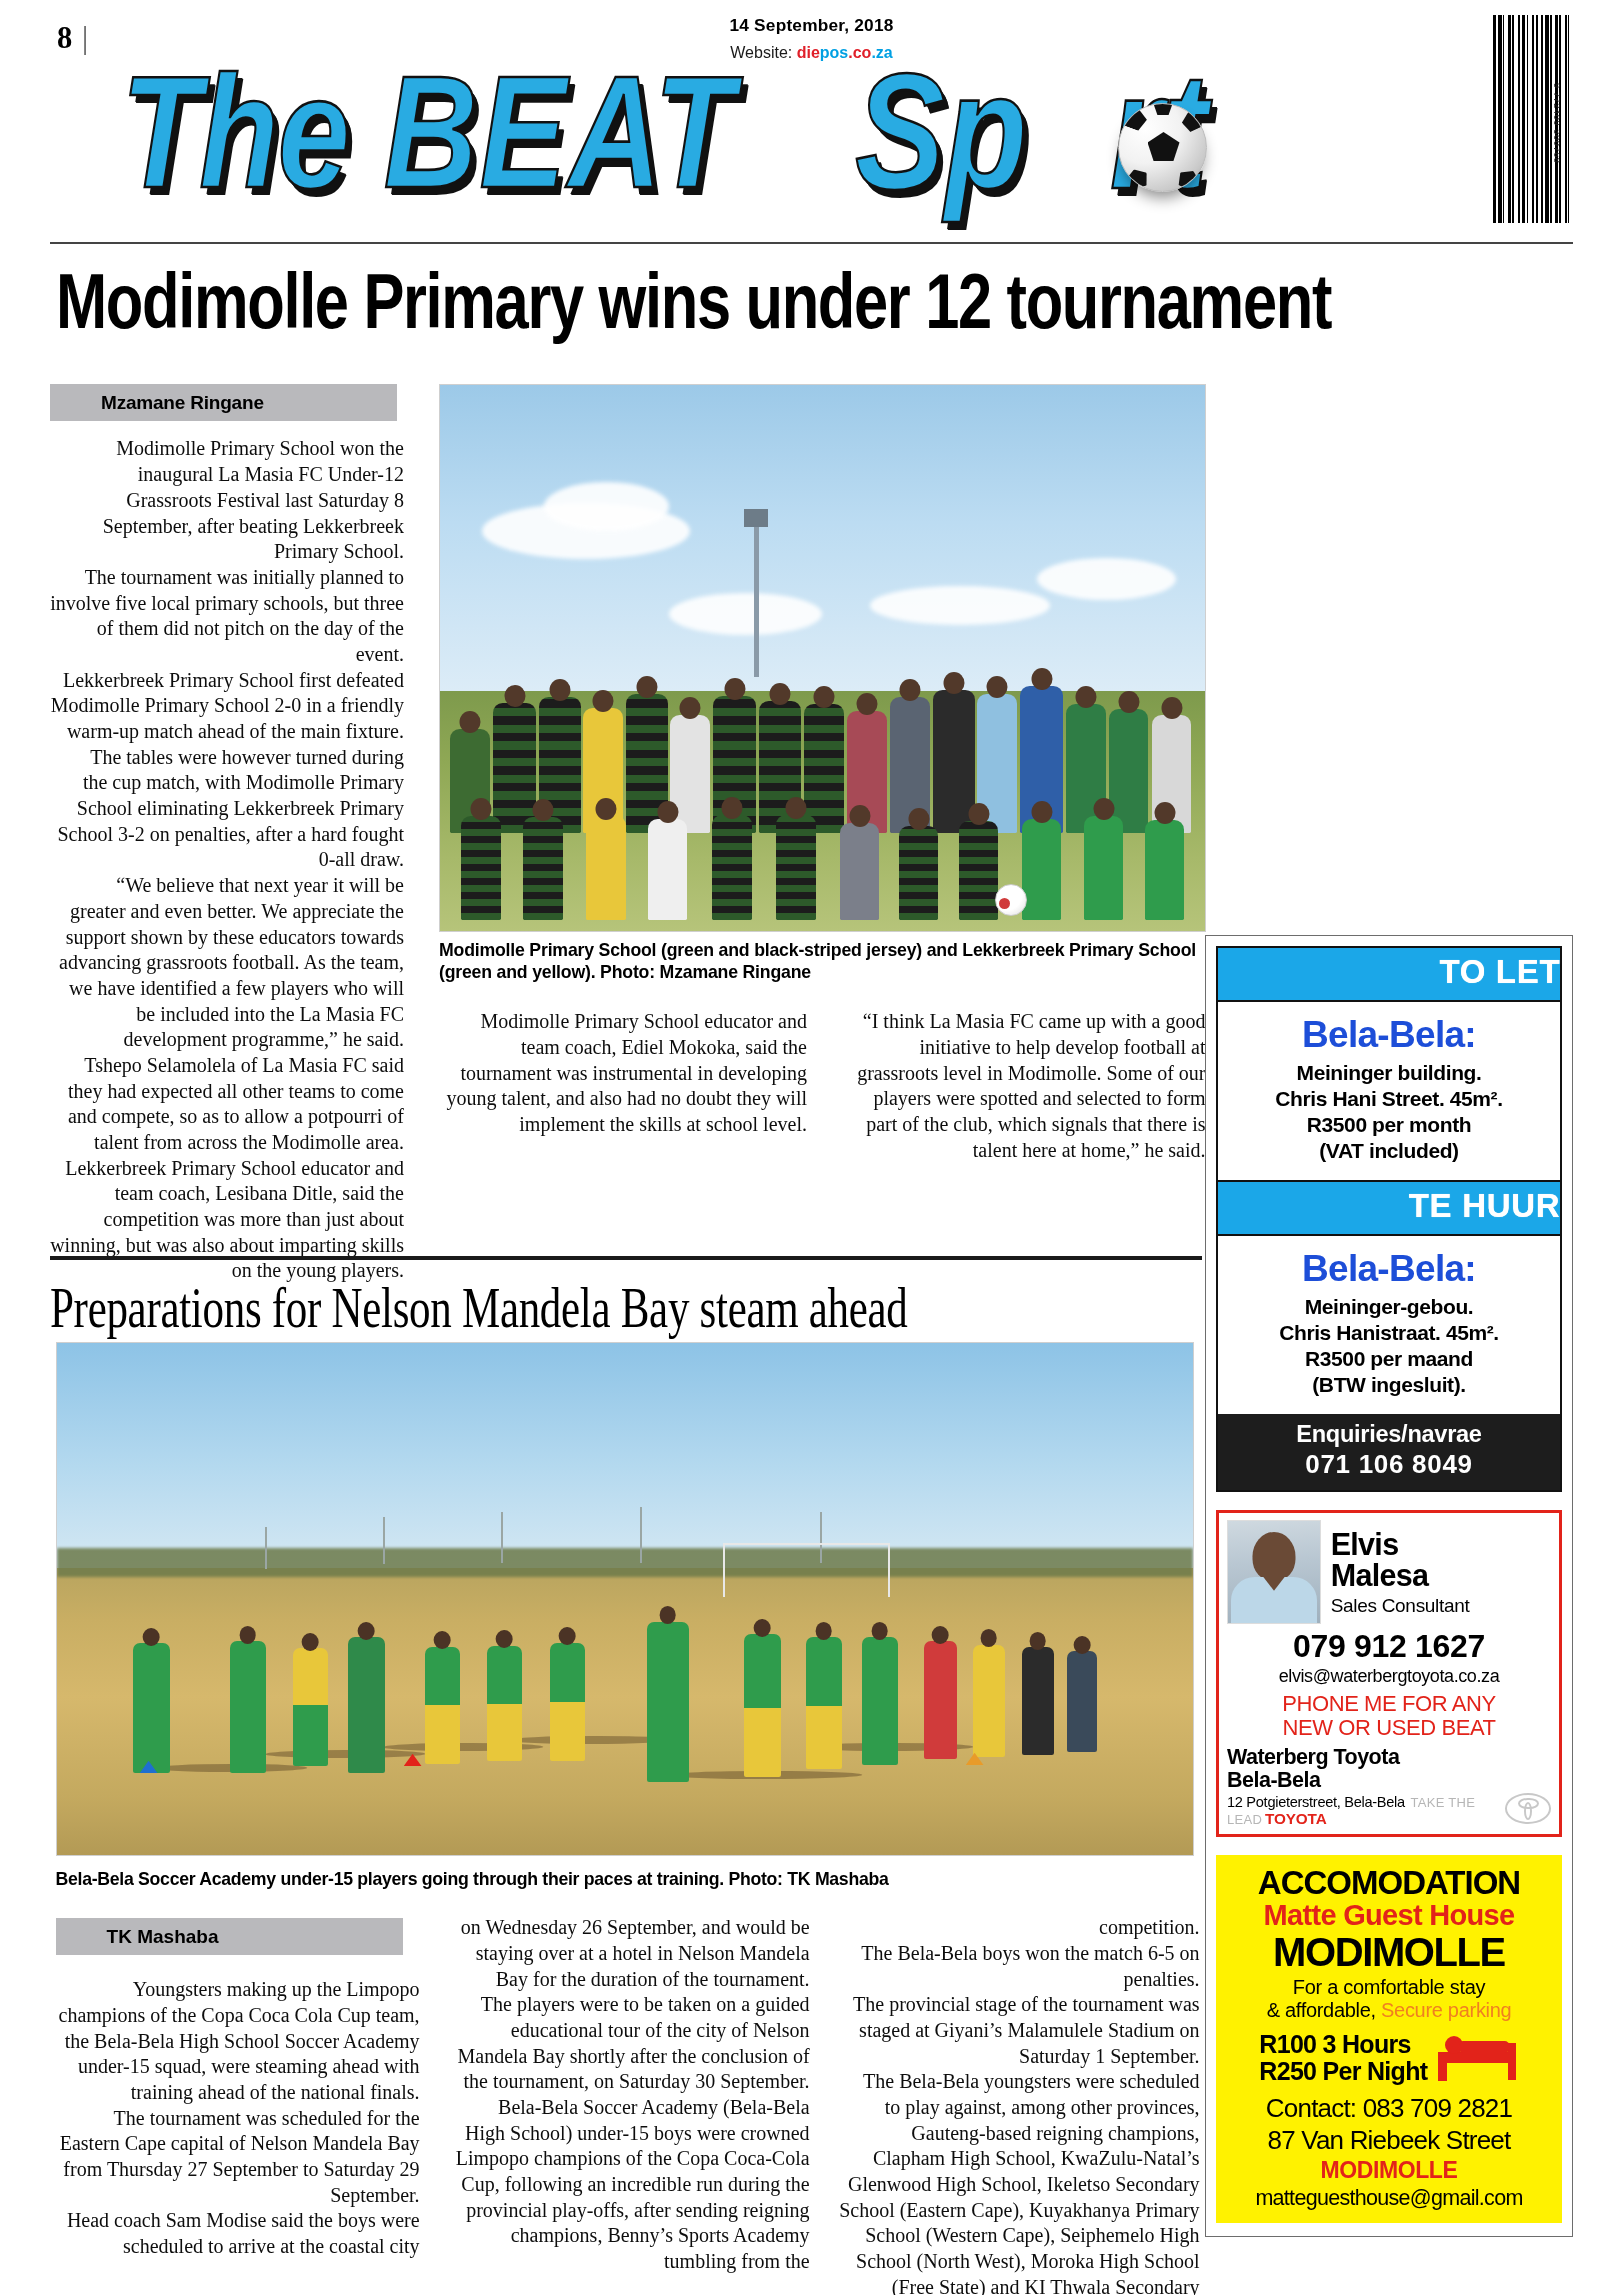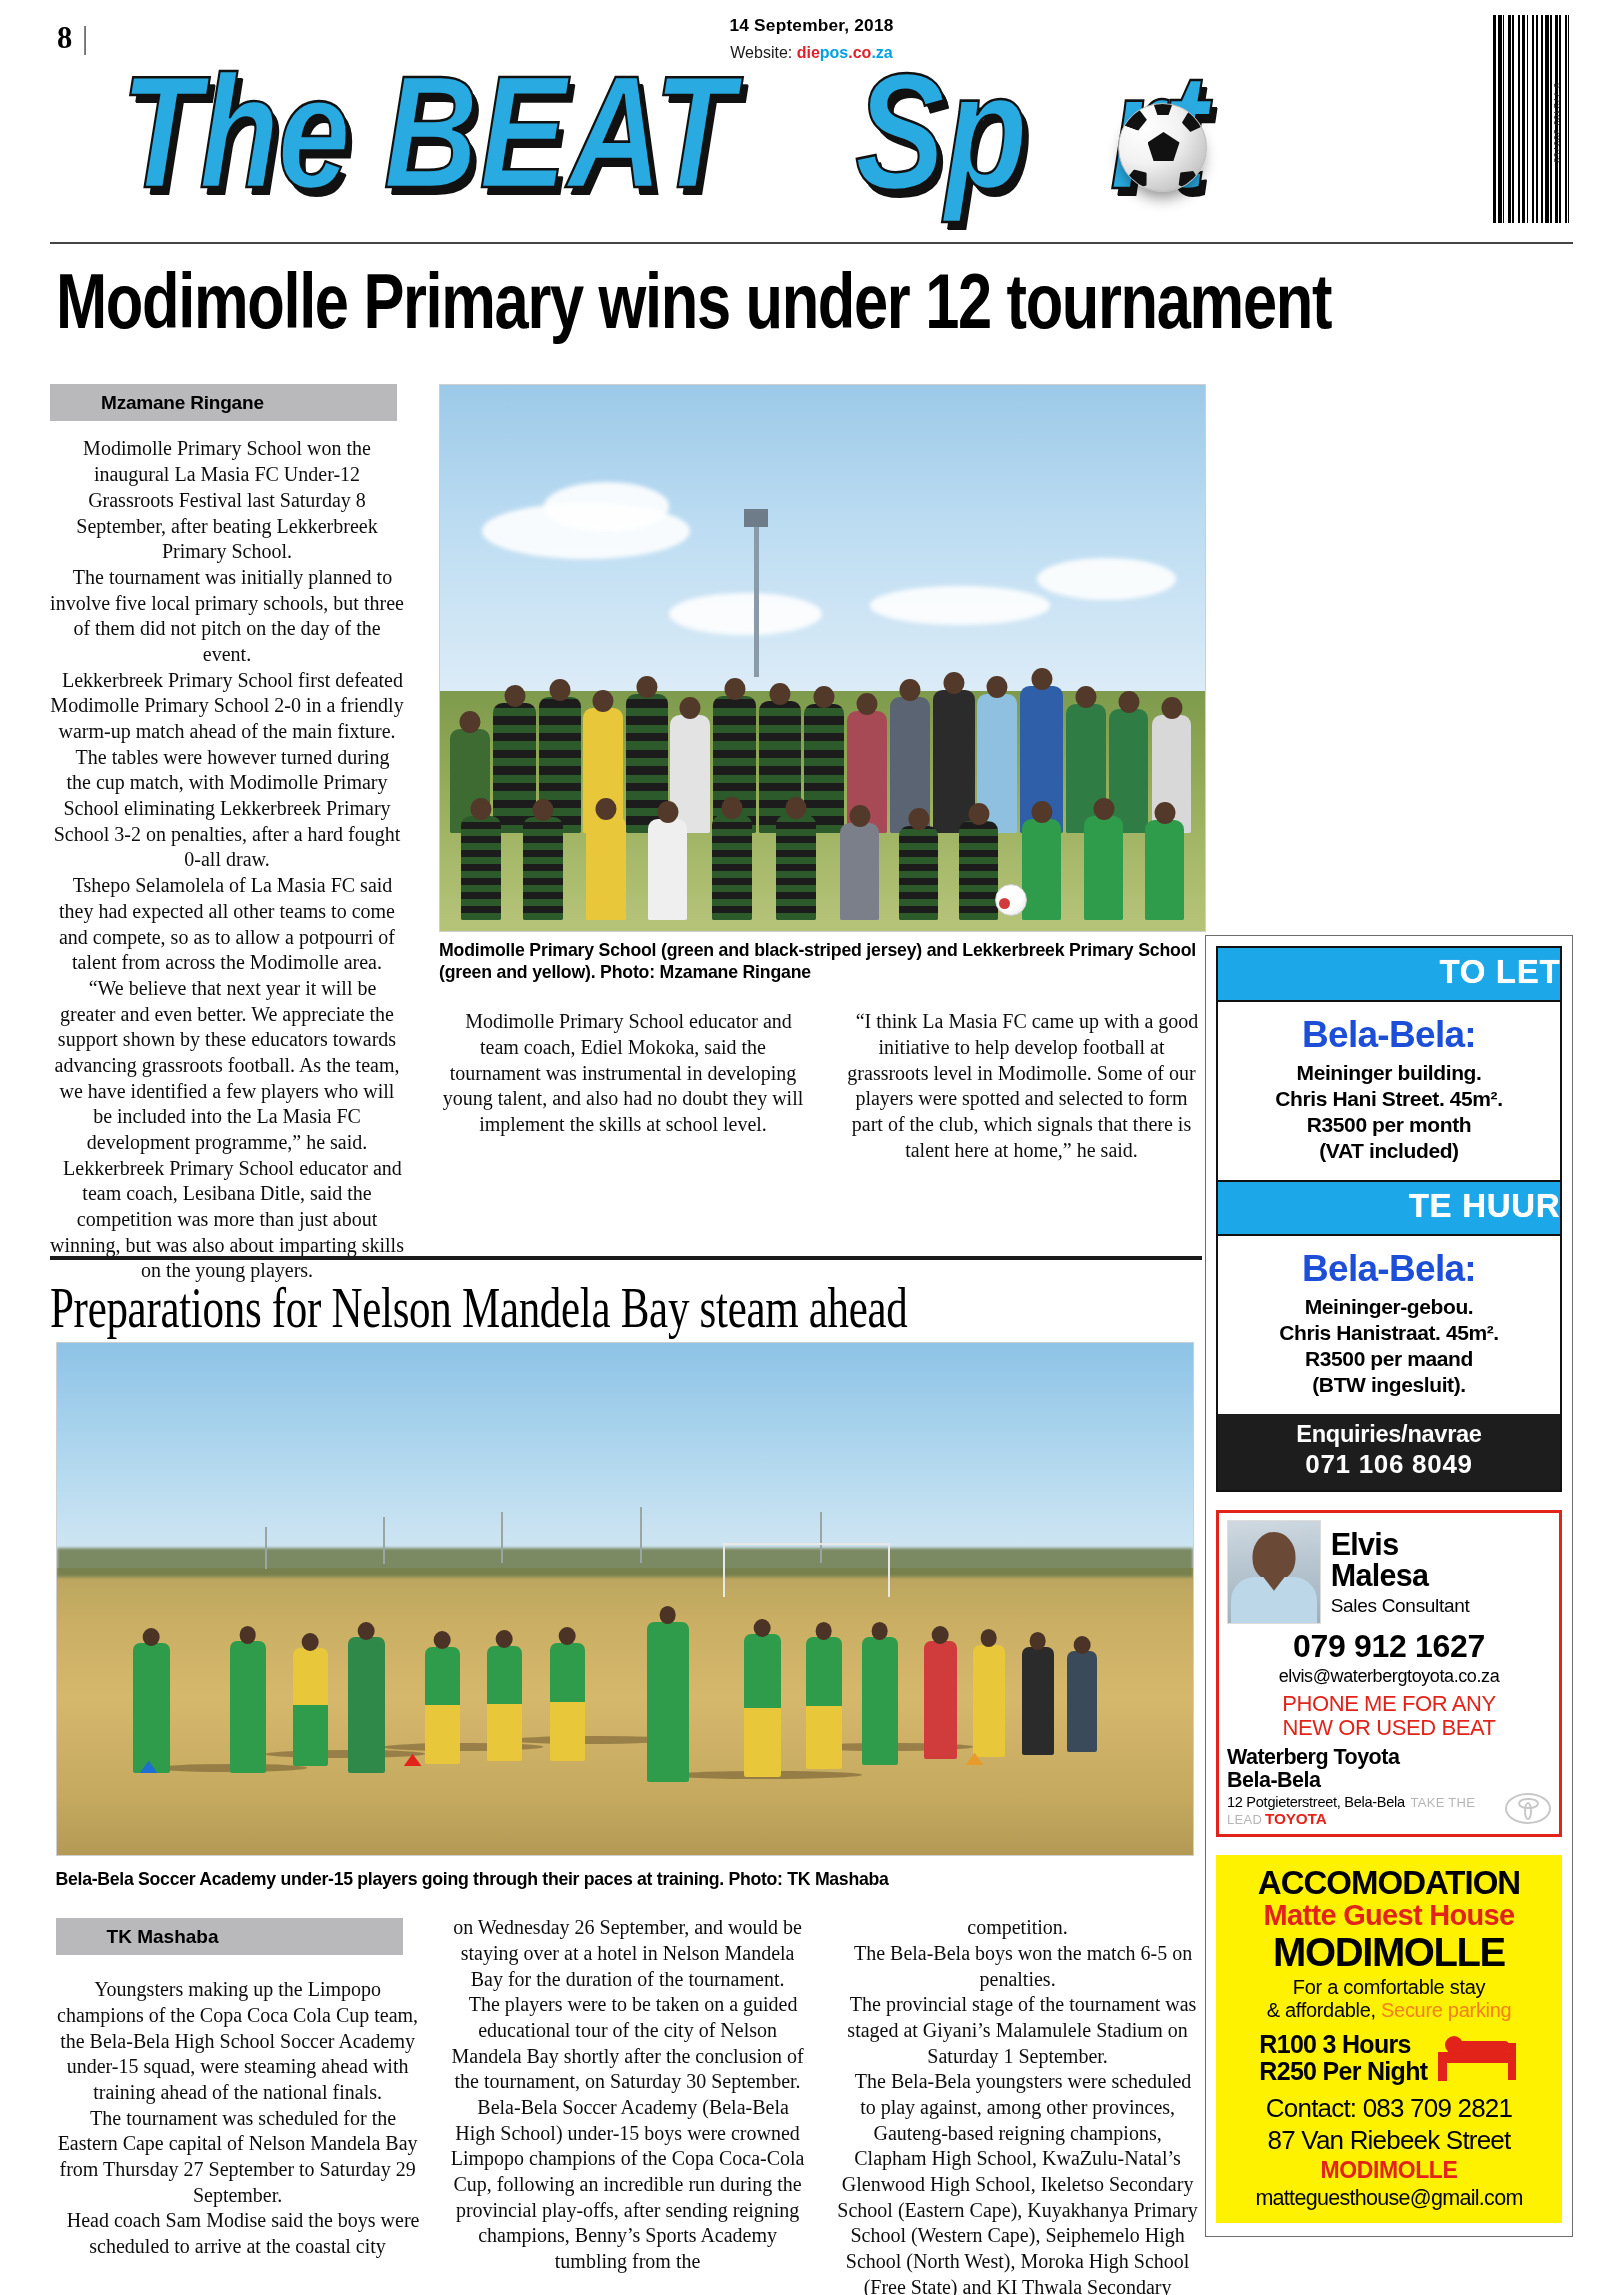--- a/index.html
+++ b/index.html
@@ -112,21 +112,21 @@
   .byline {
     background: #b9b9bc; width: 347px; height: 37px;
     display: flex; align-items: center;
   }
   .byline span {
     font-family: "Liberation Sans", sans-serif; font-weight: 700;
     font-size: 19px; margin-left: 51px; letter-spacing: -0.2px;
   }
   .col-body {
     font-family: "Liberation Serif", serif;
-    font-size: 20px; line-height: 1.285; text-align: center;
+    font-size: 20px; line-height: 1.285; text-align: right;
     color: #0d0d0d;
   }
   .col-body p { margin: 0; text-indent: 11px; }
   .col-body p.first { text-indent: 0; }
 
   .a1-left { position: absolute; left: 0; top: 0; width: 354px; }
   .a1-left .col-body { margin-top: 15.3px; }
 
   .a1-photo {
     position: absolute; left: 389px; top: 0; width: 767px; height: 548px;
@@ -416,22 +416,22 @@
 
     <div class="a1-left">
       <div class="byline">
         <span>Mzamane Ringane</span>
       </div>
       <div class="col-body">
         <p class="first">Modimolle Primary School won the inaugural La Masia FC Under-12 Grassroots Festival last Saturday 8 September, after beating Lekkerbreek Primary School.</p>
         <p>The tournament was initially planned to involve five local primary schools, but three of them did not pitch on the day of the event.</p>
         <p>Lekkerbreek Primary School first defeated Modimolle Primary School 2-0 in a friendly warm-up match ahead of the main fixture.</p>
         <p>The tables were however turned during the cup match, with Modimolle Primary School eliminating Lekkerbreek Primary School 3-2 on penalties, after a hard fought 0-all draw.</p>
+        <p>“We believe that next year it will be greater and even better. We appreciate the support shown by these educators towards advancing grassroots football. As the team, we have identified a few players who will be included into the La Masia FC development programme,” he said.</p>
         <p>Tshepo Selamolela of La Masia FC said they had expected all other teams to come and compete, so as to allow a potpourri of talent from across the Modimolle area.</p>
-        <p>“We believe that next year it will be greater and even better. We appreciate the support shown by these educators towards advancing grassroots football. As the team, we have identified a few players who will be included into the La Masia FC development programme,” he said.</p>
         <p>Lekkerbreek Primary School educator and team coach, Lesibana Ditle, said the competition was more than just about winning, but was also about imparting skills on the young players.</p>
       </div>
     </div>
 
     <div class="a1-photo">
       <div class="ph">
         <div class="sky1"></div>
         <div class="grass1"></div>
         <div class="cloud" style="left:42px;  top:118px; width:208px; height:56px;"></div>
         <div class="cloud" style="left:104px; top:97px; width:125px; height:49px;"></div>

